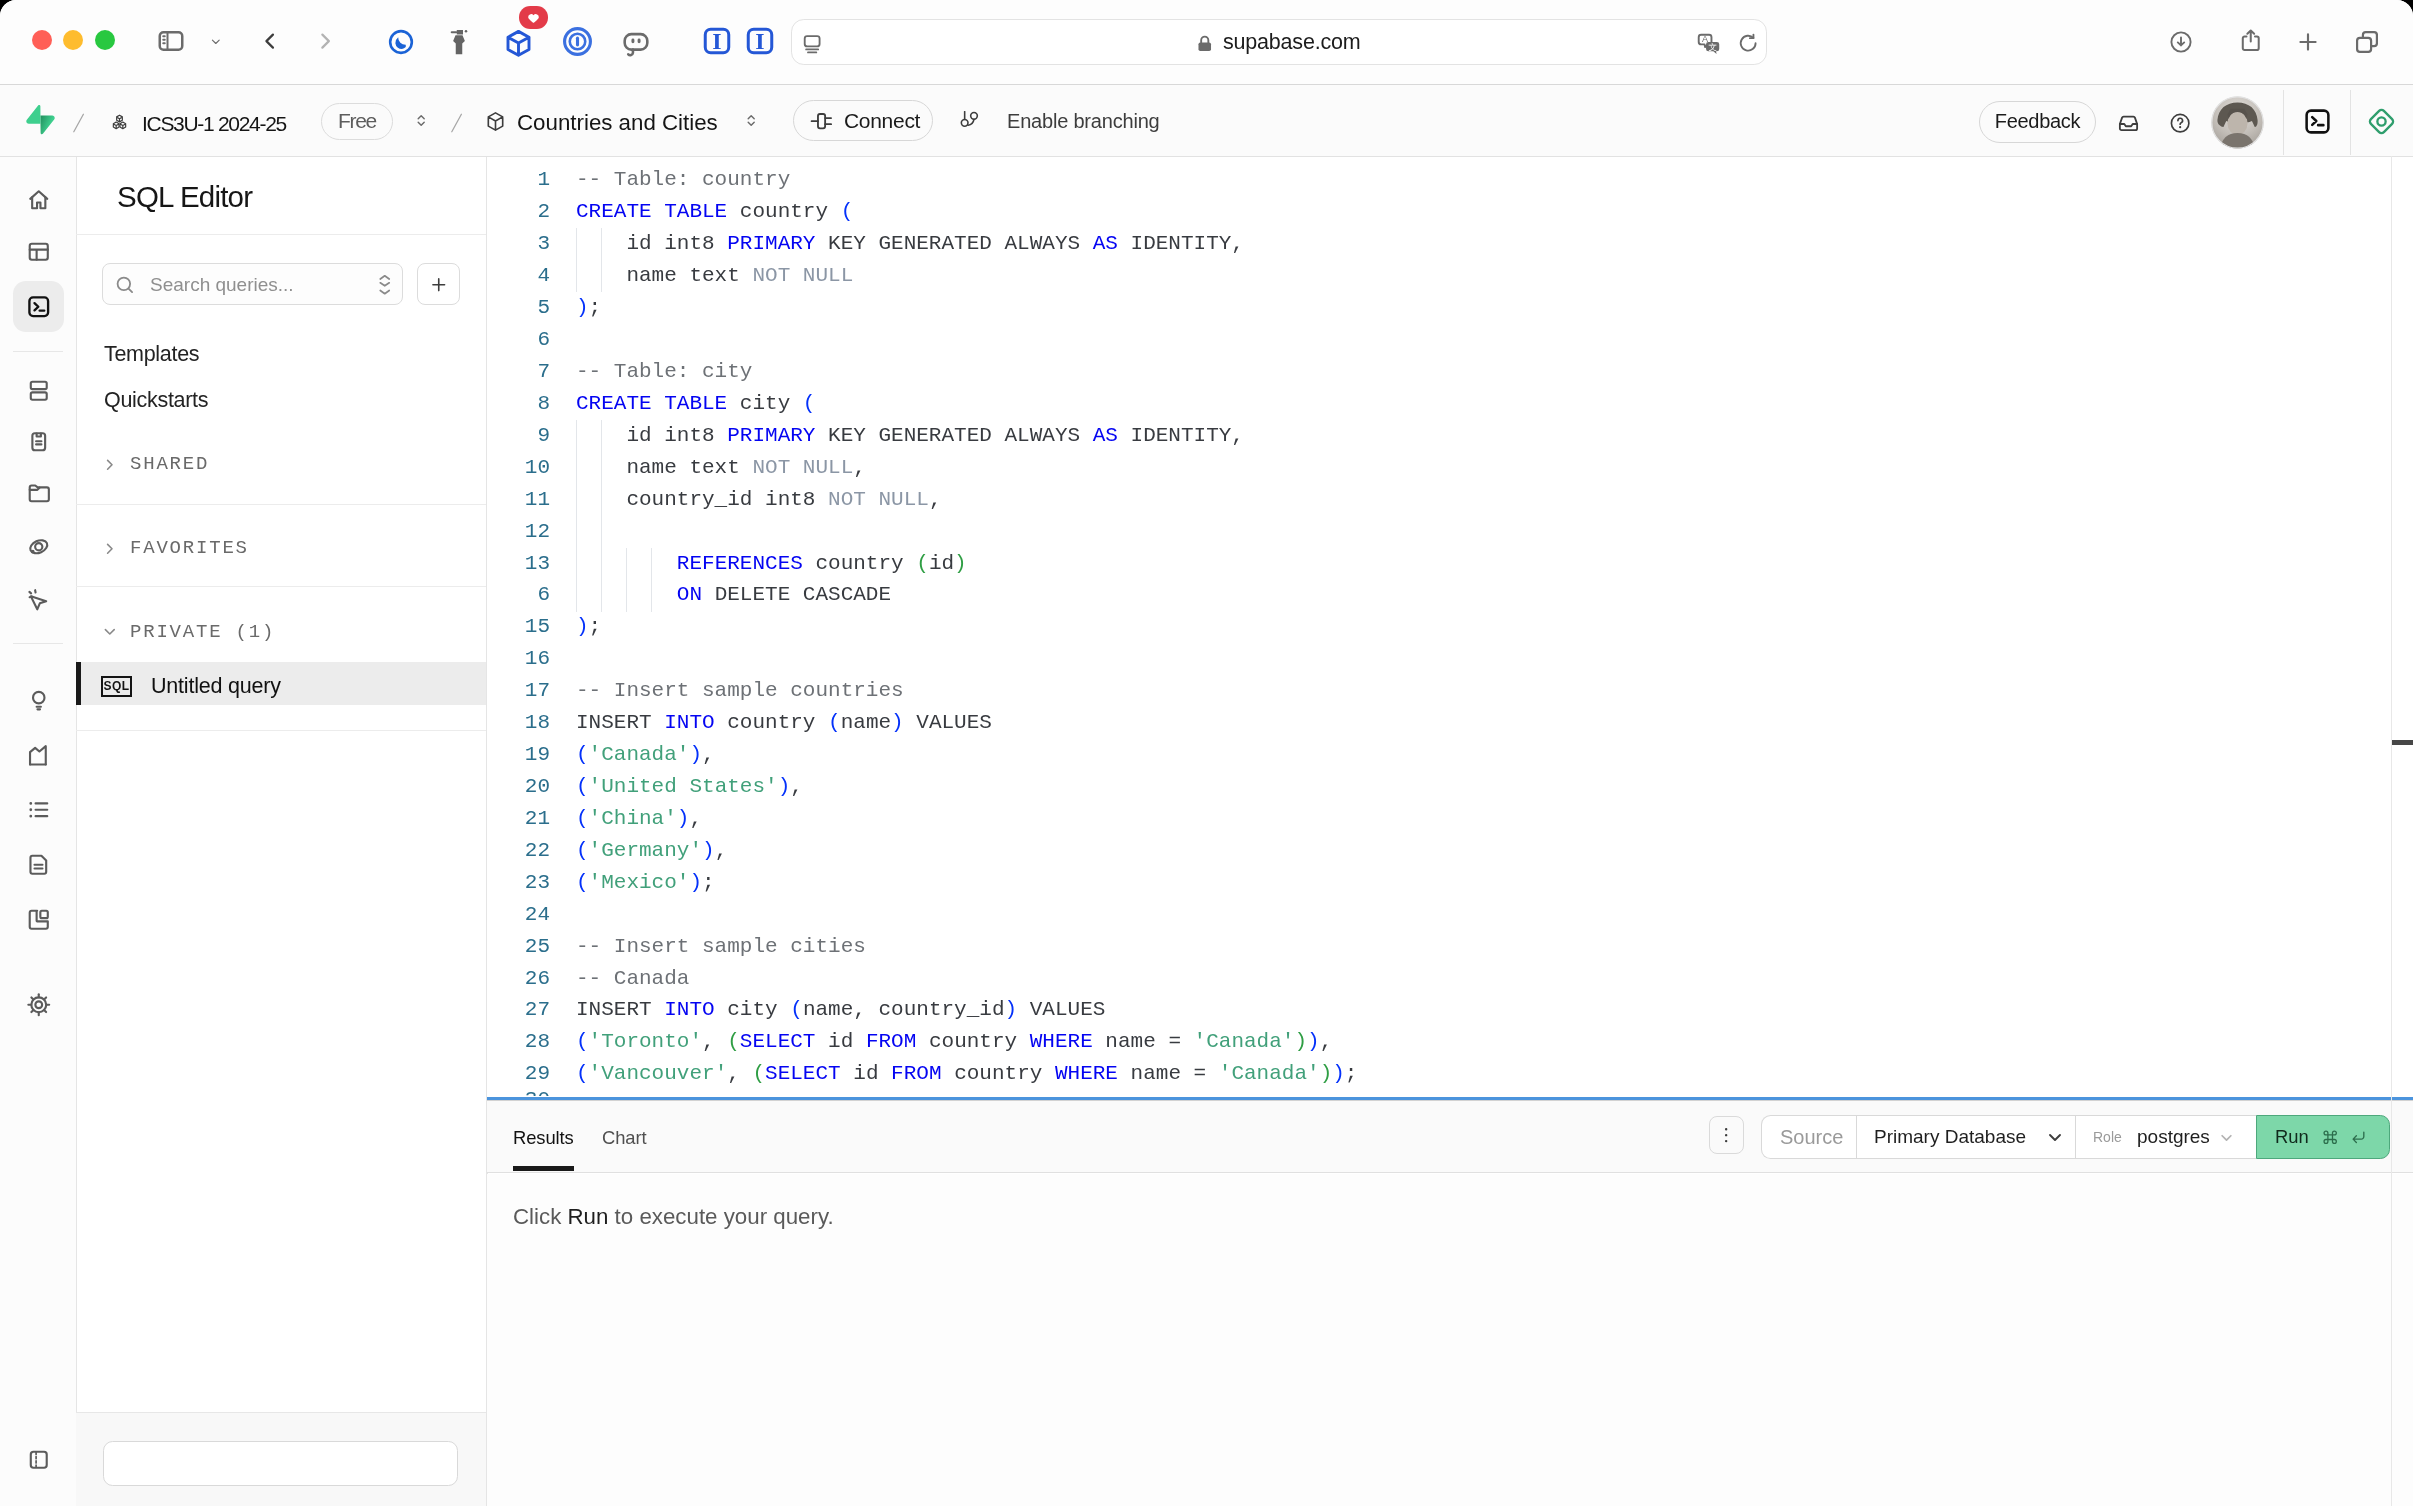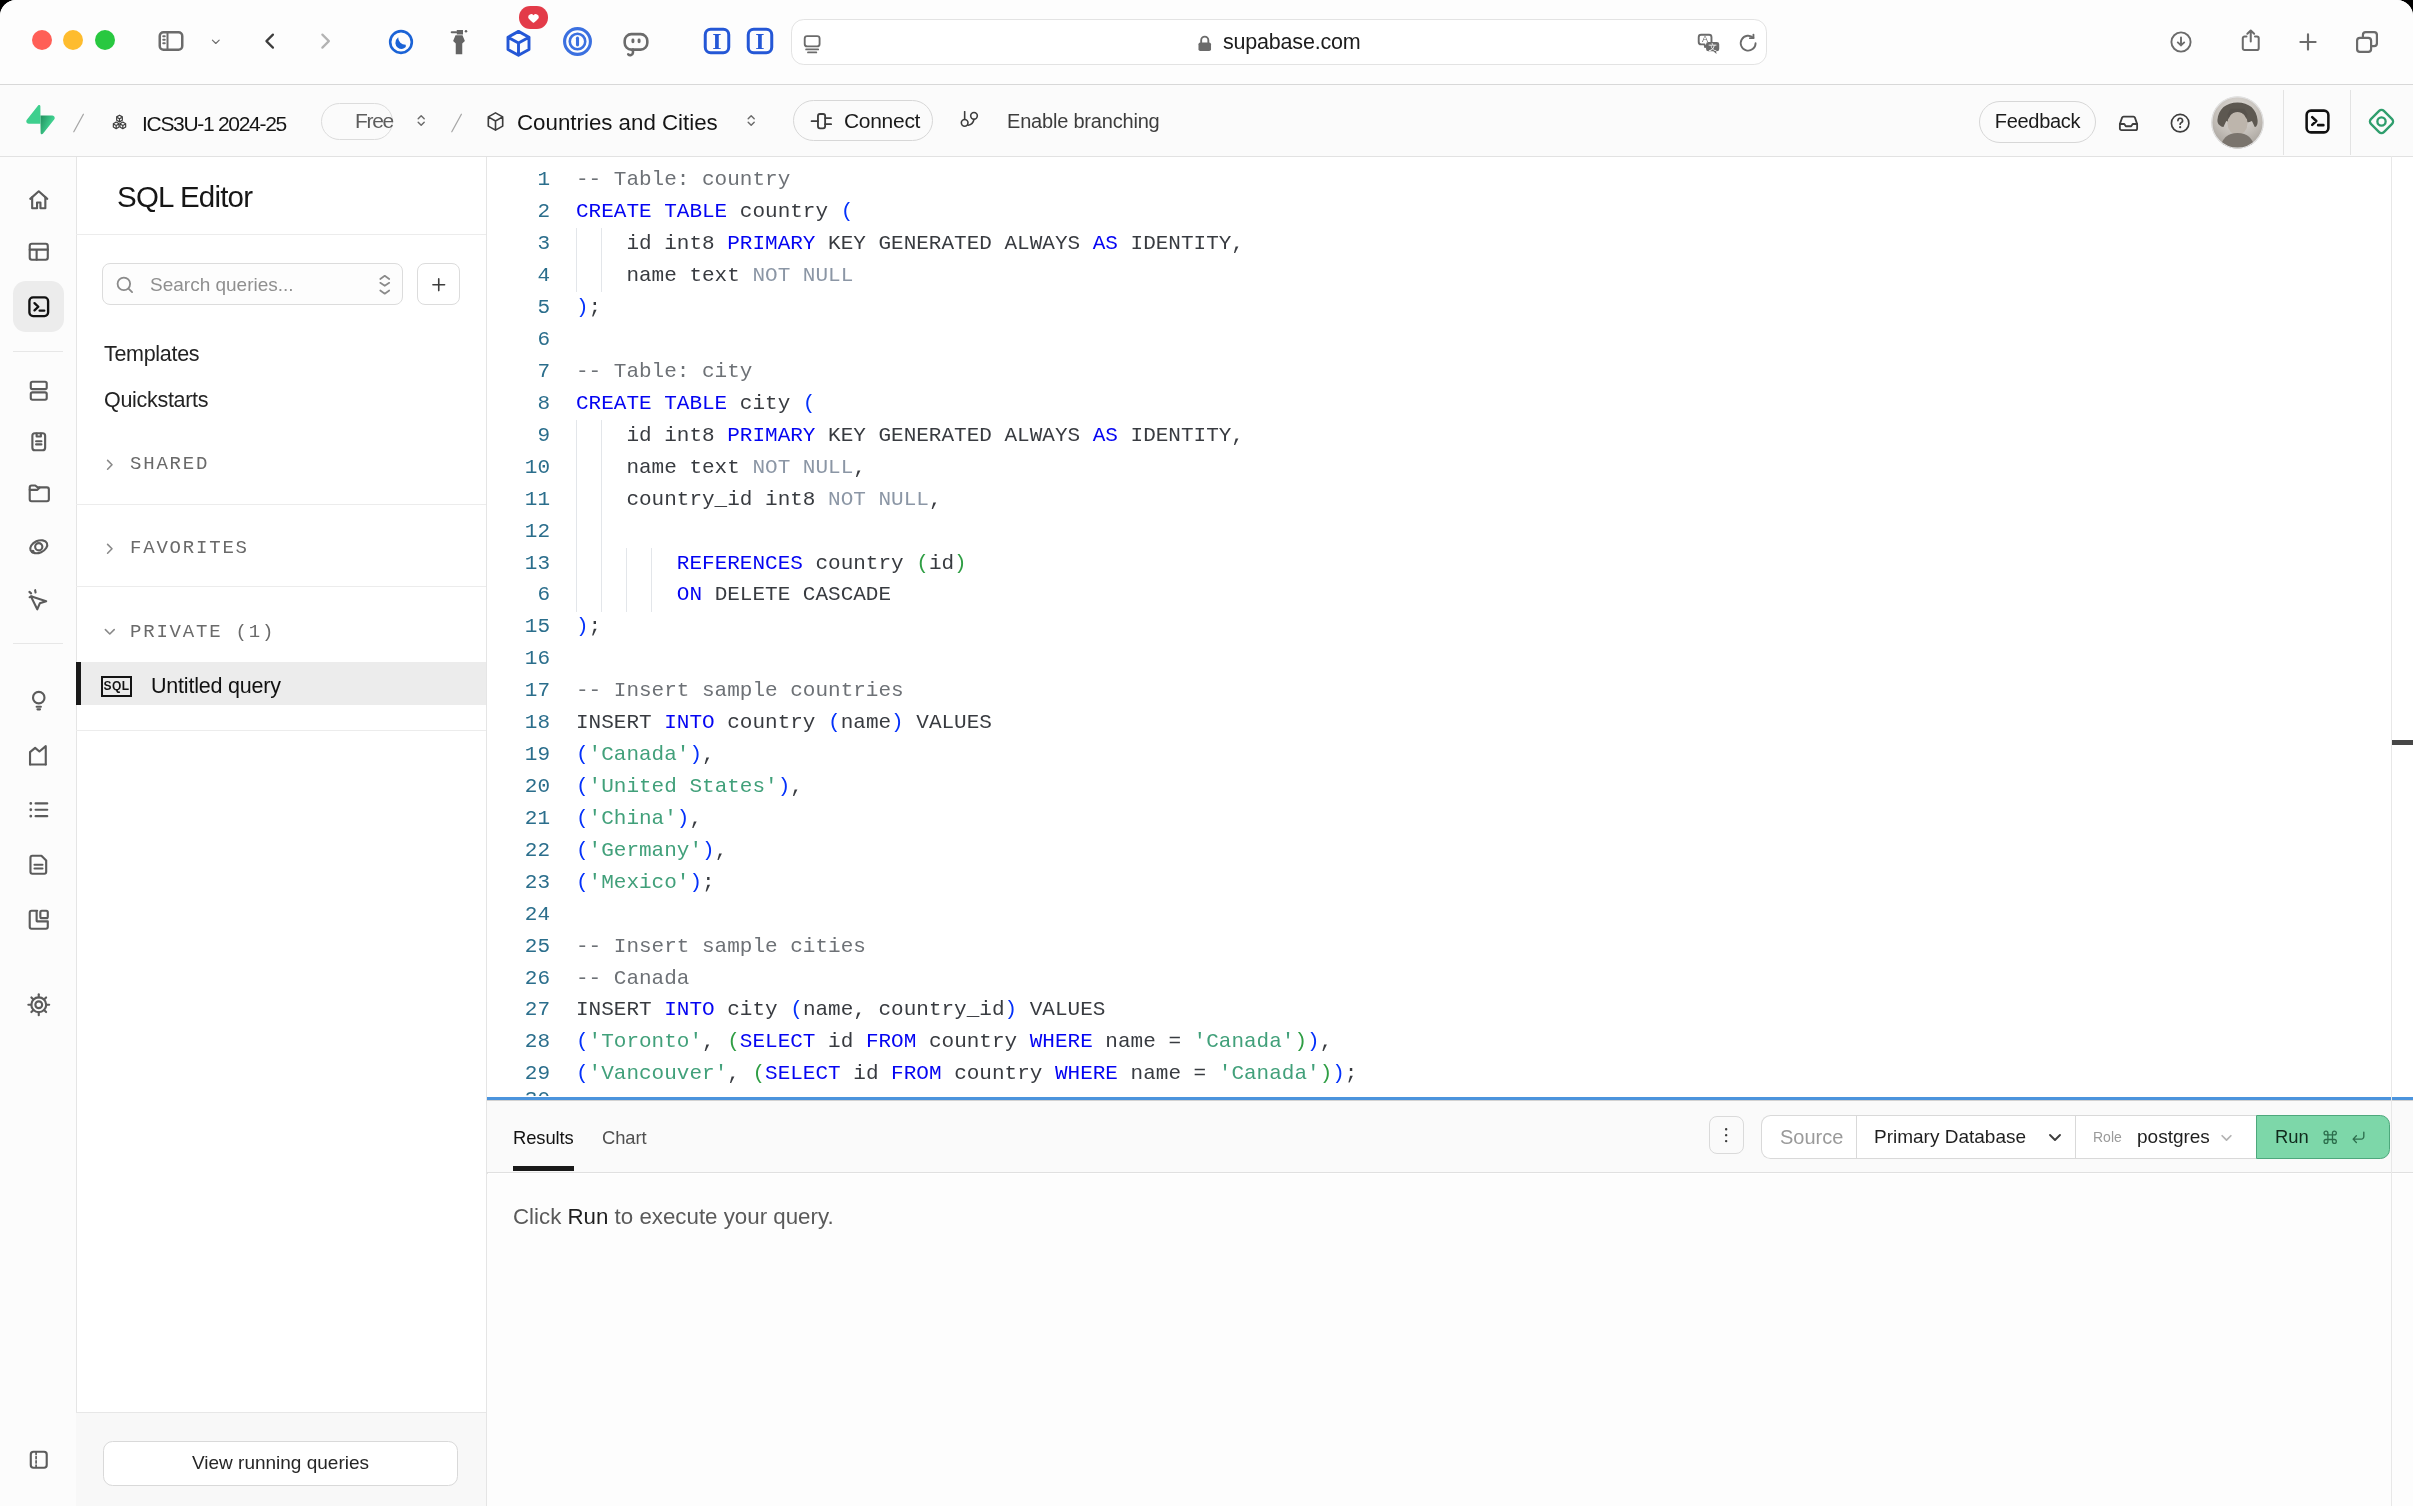--- a/index.html
+++ b/index.html
@@ -123,21 +123,21 @@
 <svg style="position:absolute;left:73px;top:113px;color:#a7a7a7" width="11.2" height="20" viewBox="0 0 14 24" fill="none" stroke="currentColor" stroke-width="2" stroke-linecap="round" stroke-linejoin="round">
       <path d="M13 1 1 23" stroke-width="1.6"></path>
     </svg>
 <svg style="position:absolute;left:110px;top:113px;color:#3d3d3d" width="19" height="19" viewBox="0 0 24 24" fill="none" stroke="currentColor" stroke-width="2" stroke-linecap="round" stroke-linejoin="round">
       <path d="M12 2.8 8.4 4.9v4.2l3.6 2.1 3.6-2.1V4.9L12 2.8ZM8.4 5.2l3.6 2 3.6-2M12 7.3v3.9" stroke-width="1.5"></path>
       <path d="M7.8 11.4 4.2 13.5v4.2l3.6 2.1 3.6-2.1v-4.2l-3.6-2.1ZM4.2 13.8l3.6 2 3.6-2M7.8 15.9v3.9" stroke-width="1.5"></path>
       <path d="M16.2 11.4l-3.6 2.1v4.2l3.6 2.1 3.6-2.1v-4.2l-3.6-2.1ZM12.6 13.8l3.6 2 3.6-2M16.2 15.9v3.9" stroke-width="1.5"></path>
     </svg>
 <div style="position:absolute;left:142px;top:112px;font-size:21px;line-height:24px;color:#151515;font-weight:400;letter-spacing:-1.3px">ICS3U-1 2024-25</div>
 <div style="position:absolute;left:321px;top:103px;width:72px;height:37px;border:1.2px solid #dcdcdc;border-radius:18.4px"></div>
-<div style="position:absolute;left:321px;top:103px;font-size:21px;line-height:24px;color:#5d5d5d;font-weight:400;width:72px;text-align:right;line-height:36px;letter-spacing:-1.3px">Free</div>
+<div style="position:absolute;left:321px;top:103px;font-size:21px;line-height:24px;color:#5d5d5d;font-weight:400;width:72px;text-align:center;line-height:36px;letter-spacing:-1.3px">Free</div>
 <svg style="position:absolute;left:414px;top:111px;color:#6b6b6b" width="14.4" height="19" viewBox="0 0 24 24" fill="none" stroke="currentColor" stroke-width="2" stroke-linecap="round" stroke-linejoin="round">
       <path d="m7 9.2 5-5 5 5M7 14.8l5 5 5-5" stroke-width="2.4"></path>
     </svg>
 <svg style="position:absolute;left:451px;top:113px;color:#a7a7a7" width="11.2" height="20" viewBox="0 0 14 24" fill="none" stroke="currentColor" stroke-width="2" stroke-linecap="round" stroke-linejoin="round">
       <path d="M13 1 1 23" stroke-width="1.6"></path>
     </svg>
 <svg style="position:absolute;left:484px;top:110px;color:#3d3d3d" width="23" height="23" viewBox="0 0 24 24" fill="none" stroke="currentColor" stroke-width="2" stroke-linecap="round" stroke-linejoin="round">
       <path d="M12 3 4.5 7.2v9.6L12 21l7.5-4.2V7.2L12 3ZM4.5 7.2 12 11.4l7.5-4.2M12 11.4V21" stroke-width="1.7"></path>
     </svg>
 <div style="position:absolute;left:517px;top:110px;font-size:22.3px;line-height:26px;color:#151515;font-weight:400;letter-spacing:0">Countries and Cities</div>
@@ -301,21 +301,20 @@
       <path d="m6 9 6 6 6-6" stroke-width="2.2"></path>
     </svg>
 <div style="position:absolute;left:130px;top:621px;font-size:19px;line-height:22.3px;color:#6a6a6a;font-weight:400;font-family:'Liberation Mono',monospace;letter-spacing:1.8px;line-height:22.3px">PRIVATE (1)</div>
 <div style="position:absolute;left:76px;top:662px;width:410px;height:43px;background:#ececec"></div>
 <div style="position:absolute;left:76px;top:662px;width:4.8px;height:43px;background:#1a1a1a"></div>
 <div style="position:absolute;left:101px;top:676px;font-size:12px;line-height:13.6px;color:#141414;font-weight:700;width:31px;height:21px;border:2px solid #141414;border-radius:0;text-align:center;line-height:17px;letter-spacing:0.4px">SQL</div>
 <div style="position:absolute;left:151px;top:674px;font-size:21.5px;line-height:25px;color:#111;font-weight:400;letter-spacing:-0.2px">Untitled query</div>
 <div style="position:absolute;left:76px;top:730px;width:410px;height:1.2px;background:#ececec"></div>
 <div style="position:absolute;left:76px;top:1412px;width:410px;height:95px;background:#f8f8f8;border-top:1.2px solid #e7e7e7"></div>
 <div style="position:absolute;left:103px;top:1441px;width:355px;height:45px;background:#fff;border:1.2px solid #d9d9d9;border-radius:9.6px"></div>
-<div style="position:absolute;left:103px;top:1441px;font-size:19px;line-height:22.3px;color:#262626;font-weight:400;width:355px;text-align:center;line-height:43px">View running queries</div>
 <div style="position:absolute;left:576px;top:228px;width:1.2px;height:64px;background:#e3e6ea"></div>
 <div style="position:absolute;left:576px;top:420px;width:1.2px;height:192px;background:#e3e6ea"></div>
 <div style="position:absolute;left:601px;top:228px;width:1.2px;height:64px;background:#e3e6ea"></div>
 <div style="position:absolute;left:601px;top:420px;width:1.2px;height:192px;background:#e3e6ea"></div>
 <div style="position:absolute;left:626px;top:548px;width:1.2px;height:64px;background:#e3e6ea"></div>
 <div style="position:absolute;left:651px;top:548px;width:1.2px;height:64px;background:#e3e6ea"></div>
 <div class="ln" style="top:164px">1</div>
 <div class="cl" style="top:164px"><span class="cm">-- Table: country</span></div>
 <div class="ln" style="top:196px">2</div>
 <div class="cl" style="top:196px"><span class="kw">CREATE TABLE</span><span class="id"> country </span><span class="bb">(</span></div>

